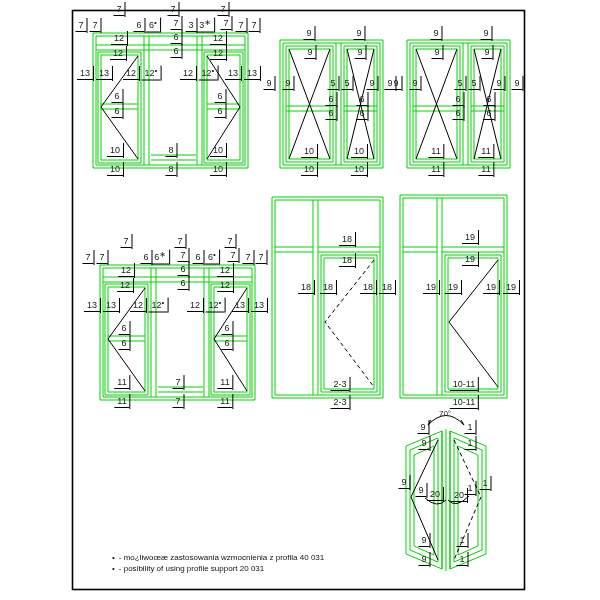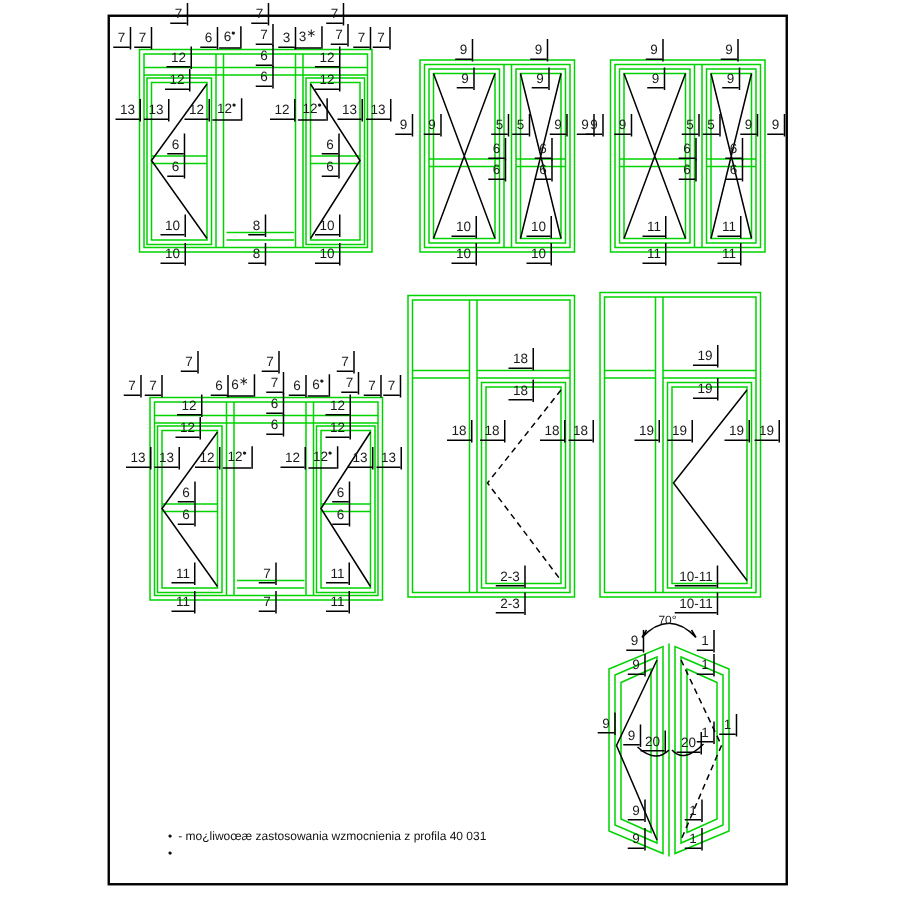--- a/index.html
+++ b/index.html
@@ -246,16 +246,17 @@
       <div class="dim" style="left: 462px; top: 560px;">1</div>
     </div>
 
   <div class="legend">
     <div class="legend-row">
       <span>•</span>
       <span>- mo¿liwoœæ zastosowania wzmocnienia z profila 40 031</span>
     </div>
     <div class="legend-row">
       <span>•</span>
+      <span>- posibility of using profile support 20 031</span>
     </div>
   </div>
 
 </div>
 
 </body></html>

